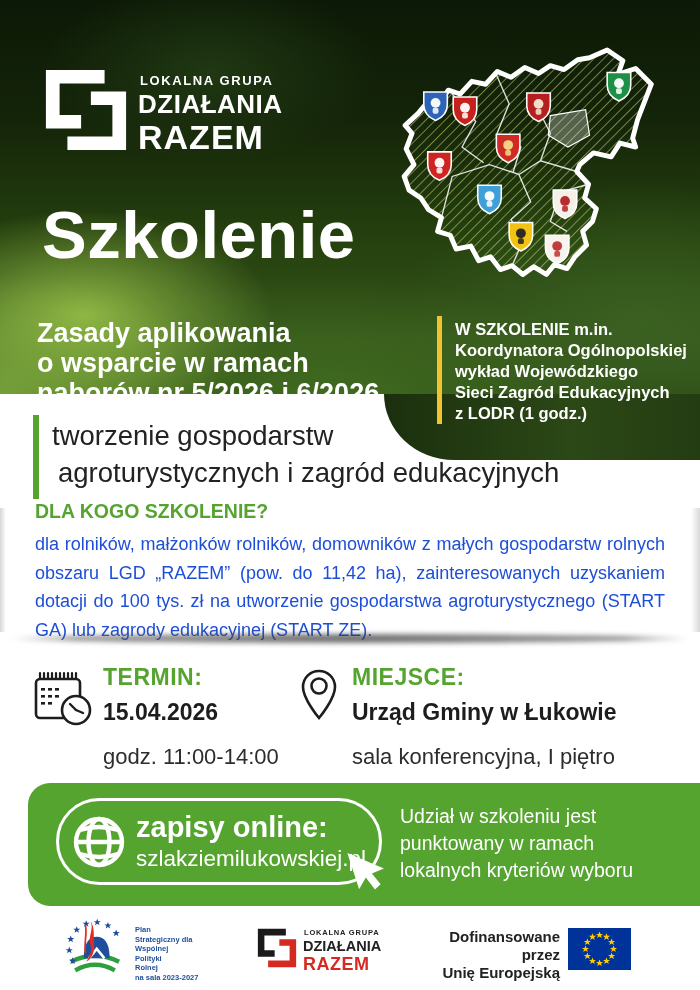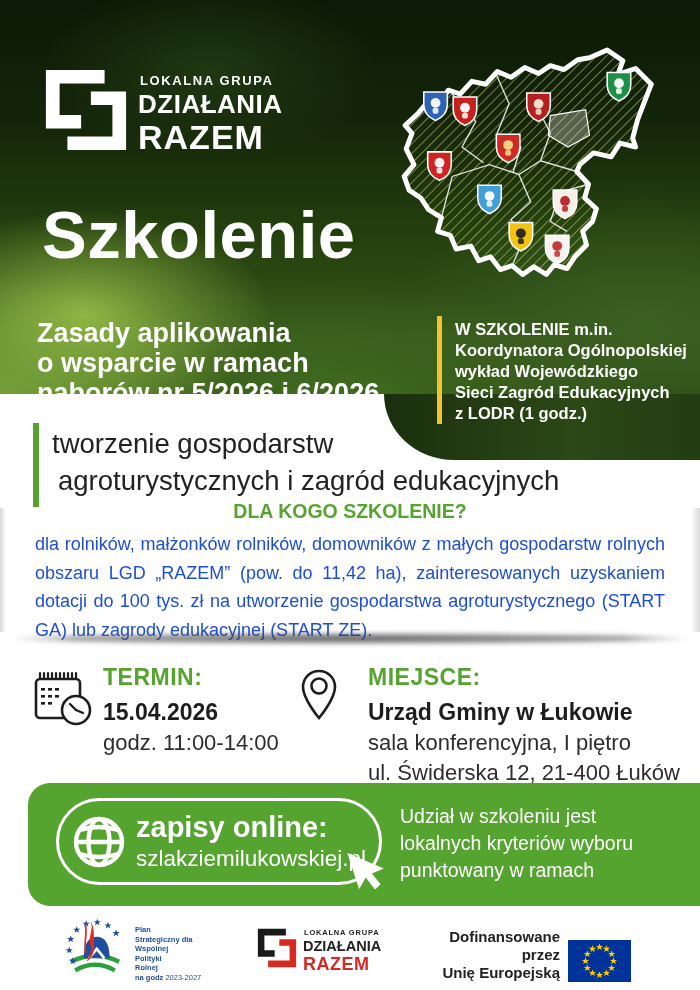--- a/index.html
+++ b/index.html
@@ -31,70 +31,70 @@
 
   
   .hero-title{position:absolute;left:34px;top:188px;margin:8px;color:#fff;
     font-size:67px;font-weight:800;letter-spacing:.5px;}
   .hero-sub{position:absolute;left:37px;top:278px;color:#fff;font-size:27px;font-weight:700;line-height:30px;margin-top:40px;}
   .program-box{position:absolute;left:437px;top:316px;display:flex;z-index:3;}
   .program-bar{width:5px;background:var(--yellow,#f2c230);margin-right:13px;}
   .program-lines{color:#fff;font-size:16.5px;font-weight:700;line-height:21px;padding-top:3px;}
 
   
-  .topic-band{position:absolute;left:33px;top:415px;display:flex;margin-top:8px;}
+  .topic-band{position:absolute;left:33px;top:415px;display:flex;}
   .topic-bar{width:6px;height:84px;background:var(--accent,#56a430);margin-right:13px;}
   .topic-lines{color:#222;font-size:27.5px;font-weight:400;line-height:37px;padding-top:2px;}
   .topic-lines span:nth-child(2){margin-left:6px;}
 
   
   .audience{position:absolute;left:35px;top:500px;width:630px;}
-  .aud-heading{color:var(--accent,#56a430);font-size:19.5px;font-weight:800;margin:0 0 7px 0;text-align:center;}
+  .aud-heading{color:var(--accent,#56a430);font-size:19.5px;font-weight:800;margin:0 0 7px 0;}
   .aud-body{margin:0;color:#1d4ed8;font-size:18px;line-height:28.5px;text-align:justify;}
   .page-curl{position:absolute;left:8px;right:8px;top:634px;height:9px;border-radius:50%;
     background:linear-gradient(90deg,rgba(120,120,120,0) 0%,rgba(85,85,85,.6) 10%,rgba(55,55,55,.7) 50%,rgba(85,85,85,.6) 90%,rgba(120,120,120,0) 100%);
     filter:blur(2.5px);}
   .edge-l{position:absolute;left:0;top:508px;width:6px;height:124px;
     background:linear-gradient(90deg,rgba(0,0,0,.16),rgba(0,0,0,0));}
   .edge-r{position:absolute;right:0;top:508px;width:9px;height:124px;
     background:linear-gradient(270deg,rgba(0,0,0,.15),rgba(0,0,0,0));}
 
   
   .details{position:absolute;left:0;top:664px;width:700px;}
   .icon-cal{position:absolute;left:33px;top:6px;}
   .icon-pin{position:absolute;left:300px;top:4px;}
   .termin{position:absolute;left:103px;top:0;}
-  .miejsce{position:absolute;left:368px;top:0;}
+  .miejsce{position:absolute;left:352px;top:0;}
   .det-label{color:var(--accent,#56a430);font-size:23px;font-weight:800;letter-spacing:.5px;}
   .det-strong{color:#1d1d1d;font-size:23px;font-weight:800;margin-top:8px;}
-  .det-plain{color:#2d2d2d;font-size:22px;font-weight:400;margin-top:4px;}
+  .det-plain{color:#2d2d2d;font-size:22px;font-weight:400;margin-top:18px;}
 
   
   .cta{position:absolute;left:28px;top:783px;width:700px;height:123px;border-radius:22px;
     background:var(--accent,#56a430);}
   .cta-pill{position:absolute;left:28px;top:15px;width:320px;height:81px;border:3px solid #fff;
     border-radius:46px;display:flex;align-items:center;cursor:pointer;}
   .cta-globe{margin:0 10px 0 13px;flex:0 0 auto;}
   .cta-texts{color:#fff;line-height:1;}
   .cta-label{font-size:29px;font-weight:800;margin-bottom:6px;}
   .cta-url{font-size:22.5px;font-weight:400;}
   .cta-cursor{position:absolute;left:318px;top:64px;}
   .cta-note{position:absolute;left:372px;top:20px;color:#fff;font-size:19.5px;line-height:27px;}
 
   
   .footer{position:absolute;left:0;top:912px;width:580px;height:78px;}
   .plan-logo{position:absolute;left:64px;top:5px;display:flex;gap:9px;}
   .plan-text{color:var(--plan-blue,#1f4e9c);font-size:7.5px;line-height:9.5px;padding-top:8px;font-weight:600;}
-  .plan-years{font-weight:400;text-align:right;}
+  .plan-years{font-weight:700;text-align:right;}
   .lgd-footer{position:absolute;left:256px;top:15px;display:flex;gap:5px;}
   .lgd-f-text{line-height:1;margin-top:2px;}
   .lgd-f-text .s{display:block;font-size:7.5px;font-weight:700;letter-spacing:.8px;color:#222;margin:0 0 2px 1px;}
   .lgd-f-text .m{display:block;font-size:14.5px;font-weight:800;color:#222;margin-bottom:2px;}
   .lgd-f-text .b{display:block;font-size:18px;font-weight:800;color:var(--logo-red,#d42a20);letter-spacing:.5px;}
-  .eu-block{position:absolute;left:420px;top:16px;display:flex;align-items:flex-end;gap:8px;}
+  .eu-block{position:absolute;left:420px;top:16px;display:flex;align-items:flex-start;gap:8px;}
   .eu-text{width:140px;text-align:right;color:#222;font-size:15px;font-weight:600;line-height:18px;}
 </style>
 </head>
 <body>
 
 <div class="poster">
 
   <div class="hero"></div>
   <div class="hero-ext"></div>
 
@@ -278,22 +278,22 @@
         <div class="cta-url">szlakziemilukowskiej.pl</div>
       </div>
     </div>
     <svg class="cta-cursor" width="48" height="50" viewBox="0 0 24 25">
       <g transform="rotate(-18 12 12)">
         <polygon points="4,0 4,19 9,14.5 11.5,21.5 15,20 12.5,13.5 19,13" fill="#ffffff"></polygon>
       </g>
     </svg>
     <div class="cta-note">
       <div>Udział w szkoleniu jest</div>
+      <div>punktowany w ramach</div>
       <div>lokalnych kryteriów wyboru</div>
-      <div>punktowany w ramach</div>
     </div>
   </div>
 
   <div class="footer">
 
     <div class="plan-logo">
       <svg width="62" height="62" viewBox="0 0 72 72">
         <circle cx="36" cy="36" r="35" fill="#ffffff"></circle>
         <path d="M8,52 Q36,38 64,52" stroke="#2e9e3f" stroke-width="5" fill="none"></path>
         <path d="M13,62 Q36,49 59,62" stroke="#2e9e3f" stroke-width="5" fill="none"></path>
@@ -311,21 +311,21 @@
             <path d="M0,-3.6 L1,-1.1 L3.6,-1.1 L1.5,0.5 L2.3,3 L0,1.5 L-2.3,3 L-1.5,0.5 L-3.6,-1.1 L-1,-1.1 Z" transform="translate(51,10.01923788646684) scale(1.15)"></path>
             <path d="M0,-3.6 L1,-1.1 L3.6,-1.1 L1.5,0.5 L2.3,3 L0,1.5 L-2.3,3 L-1.5,0.5 L-3.6,-1.1 L-1,-1.1 Z" transform="translate(60.57456132866976,18.792706909468617) scale(1.15)"></path>
           </g>
       </svg>
       <div class="plan-text">
         <div>Plan</div>
         <div>Strategiczny dla</div>
         <div>Wspólnej</div>
         <div>Polityki</div>
         <div>Rolnej</div>
-        <div><span>na godz </span><span class="plan-years">2023-2027</span></div>
+        <div><span>na sala </span><span class="plan-years">2023-2027</span></div>
       </div>
     </div>
 
     <div class="lgd-footer">
       <svg width="42" height="42" viewBox="0 0 90 90">
         <path d="M64,4 L4,4 L4,64 L40,64 L40,50 L18,50 L18,18 L64,18 Z" fill="#1a1a1a"></path>
         <path d="M26,86 L86,86 L86,26 L50,26 L50,40 L72,40 L72,72 L26,72 Z" fill="#d42a20"></path>
       </svg>
       <div class="lgd-f-text">
         <span class="s">LOKALNA GRUPA</span>

